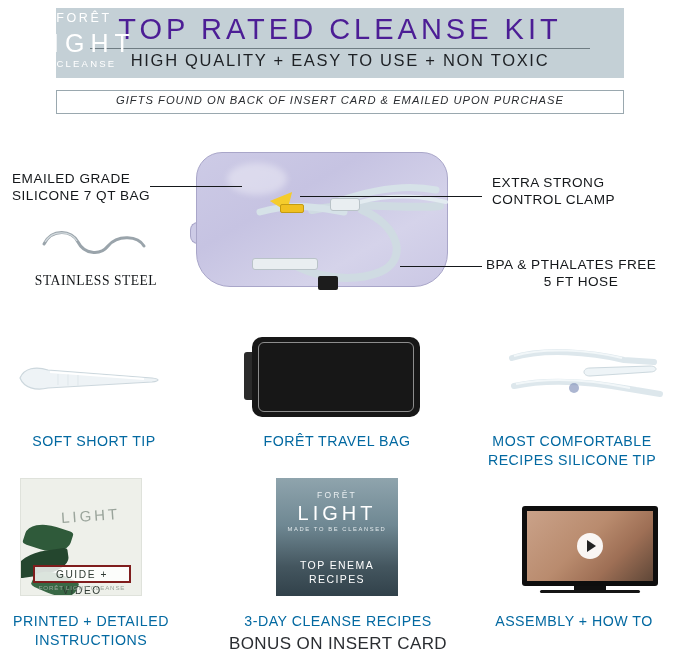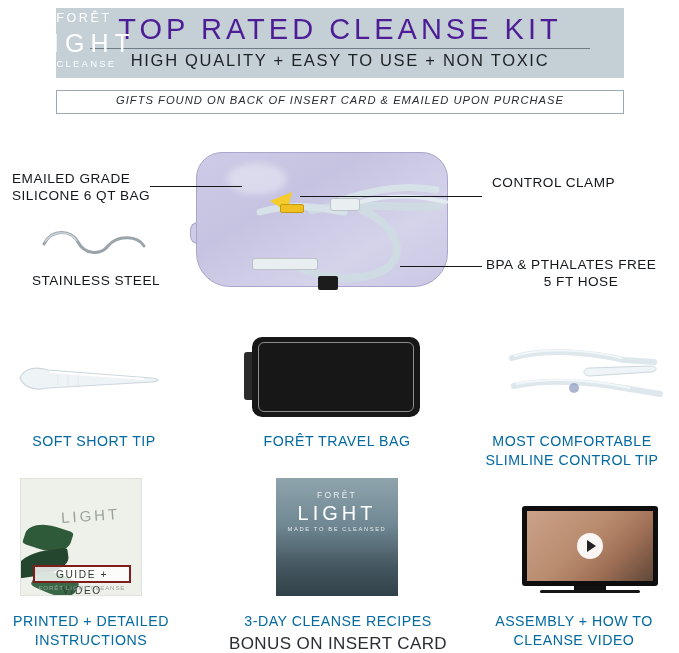--- a/index.html
+++ b/index.html
@@ -411,28 +411,29 @@
   <path d="M6 22 C 14 6, 34 8, 40 20 C 46 32, 62 34, 70 24 C 80 12, 100 14, 106 24" stroke="#9aa4ab" stroke-width="3" fill="none" stroke-linecap="round"></path>
   <path d="M7 20 C 15 7, 33 9, 39 19" stroke="#d3dade" stroke-width="1.2" fill="none"></path>
 </svg>
 
 <div class="lead" style="left:150px; top:186px; width:92px;"></div>
 <div class="lead" style="left:300px; top:196px; width:182px;"></div>
 <div class="lead" style="left:400px; top:266px; width:82px;"></div>
 
 <div class="lbl" style="left:12px; top:170px; width:150px;">
   <div>EMAILED GRADE</div>
-  <div>SILICONE 6 QT BAG</div>
-</div>
-
-<div class="lbl" style="left:16px; top:272px; width:160px; text-align:center;">
+  <div>SILICONE 7 QT BAG</div>
+</div>
+
+<div class="lbl" style="left:16px; top:272px; width:160px; text-align:center;font-family:Liberation Serif, serif;">
   <div>STAINLESS STEEL</div>
 </div>
 
 <div class="lbl" style="left:492px; top:174px; width:180px;">
+  <div>EXTRA STRONG</div>
   <div>CONTROL CLAMP</div>
 </div>
 
 <div class="lbl" style="left:486px; top:256px; width:190px;">
   <div>BPA &amp; PTHALATES FREE</div>
   <div style="text-align:center;">5 FT HOSE</div>
 </div>
 
 <svg class="tip-svg" width="160" height="40">
   <path d="M6 20 C 10 10, 22 8, 34 12 L 138 20 C 146 21, 146 23, 138 24 L 34 30 C 22 33, 10 30, 6 20 Z" fill="#eef3f6" stroke="#ccd7dd" stroke-width="1.2"></path>
@@ -458,38 +459,42 @@
 </svg>
 
 <div class="cap" style="left:6px; top:432px; width:176px;">
   <div>SOFT SHORT TIP</div>
 </div>
 <div class="cap" style="left:242px; top:432px; width:190px;">
   <div>FORÊT TRAVEL BAG</div>
 </div>
 <div class="cap" style="left:472px; top:432px; width:200px;">
   <div>MOST COMFORTABLE</div>
-  <div>SLIMLINE CONTROL TIP</div>
+  <div>RECIPES SILICONE TIP</div>
 </div>
 
 <div class="card-guide">
   <div class="cg-brand">LIGHT</div>
   <div class="leaf1"></div>
   <div class="leaf2"></div>
   <div class="leaf3"></div>
   <div class="cg-band">
     <span>GUIDE + VIDEO</span>
   </div>
   <div class="cg-foot">FORÊT LIGHT CLEANSE</div>
 </div>
 
 <div class="card-recipes">
   <div class="cr-foret">FORÊT</div>
   <div class="cr-light">LIGHT</div>
   <div class="cr-sub">MADE TO BE CLEANSED</div>
+  <div class="cr-band">
+    <div>TOP ENEMA</div>
+    <div>RECIPES</div>
+  </div>
 </div>
 
 <div class="tv">
   <div class="tv-screen"></div>
   <div class="tv-play"></div>
 </div>
 <div class="tv-stand"></div>
 <div class="tv-base"></div>
 
 <div class="cap" style="left:-2px; top:612px; width:186px;">
@@ -497,14 +502,13 @@
   <div>INSTRUCTIONS</div>
 </div>
 <div class="cap" style="left:222px; top:612px; width:232px;">
   <div>3-DAY CLEANSE RECIPES</div>
 </div>
 <div class="cap-sm" style="left:222px; top:634px; width:232px;">
   <span>BONUS ON INSERT CARD</span>
 </div>
 <div class="cap" style="left:474px; top:612px; width:200px;">
   <div>ASSEMBLY + HOW TO</div>
-  <div>CLEANSE VIDEO</div>
 </div>
 
 </body></html>

